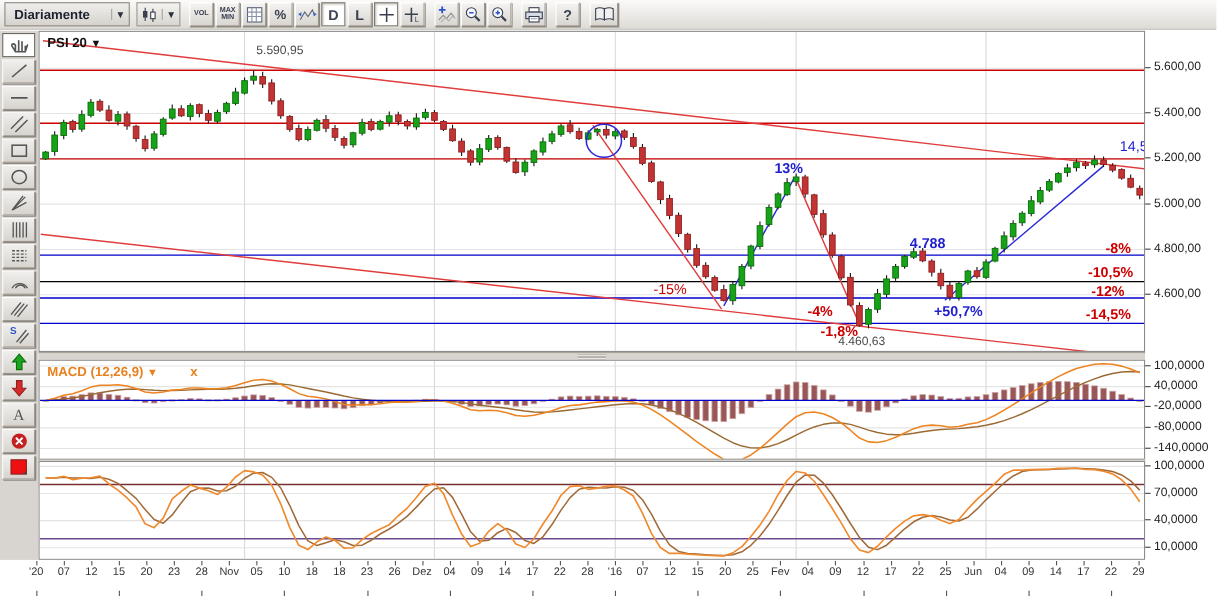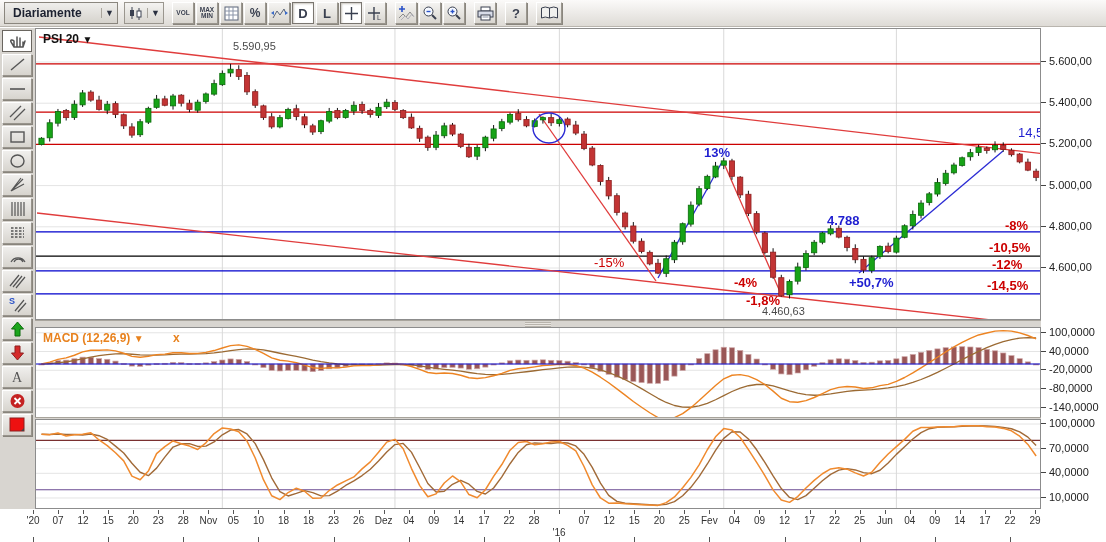--- a/index.html
+++ b/index.html
@@ -803,21 +803,21 @@
       <div class="xtick" style="left: 458.85px;"></div>
       <div class="xlab" style="left: 458.85px;">14</div>
       <div class="xtick" style="left: 483.9px;"></div>
       <div class="xlab" style="left: 483.9px;">17</div>
       <div class="xstub" style="left: 483.9px;"></div>
       <div class="xtick" style="left: 508.95px;"></div>
       <div class="xlab" style="left: 508.95px;">22</div>
       <div class="xtick" style="left: 534px;"></div>
       <div class="xlab" style="left: 534px;">28</div>
       <div class="xtick" style="left: 559.05px;"></div>
-      <div class="xlab" style="left: 559.05px; margin-top: 12px;">'16</div>
+      <div class="xlab" style="left: 559.05px;">'16</div>
       <div class="xstub" style="left: 559.05px;"></div>
       <div class="xtick" style="left: 584.1px;"></div>
       <div class="xlab" style="left: 584.1px;">07</div>
       <div class="xtick" style="left: 609.15px;"></div>
       <div class="xlab" style="left: 609.15px;">12</div>
       <div class="xtick" style="left: 634.2px;"></div>
       <div class="xlab" style="left: 634.2px;">15</div>
       <div class="xstub" style="left: 634.2px;"></div>
       <div class="xtick" style="left: 659.25px;"></div>
       <div class="xlab" style="left: 659.25px;">20</div>

